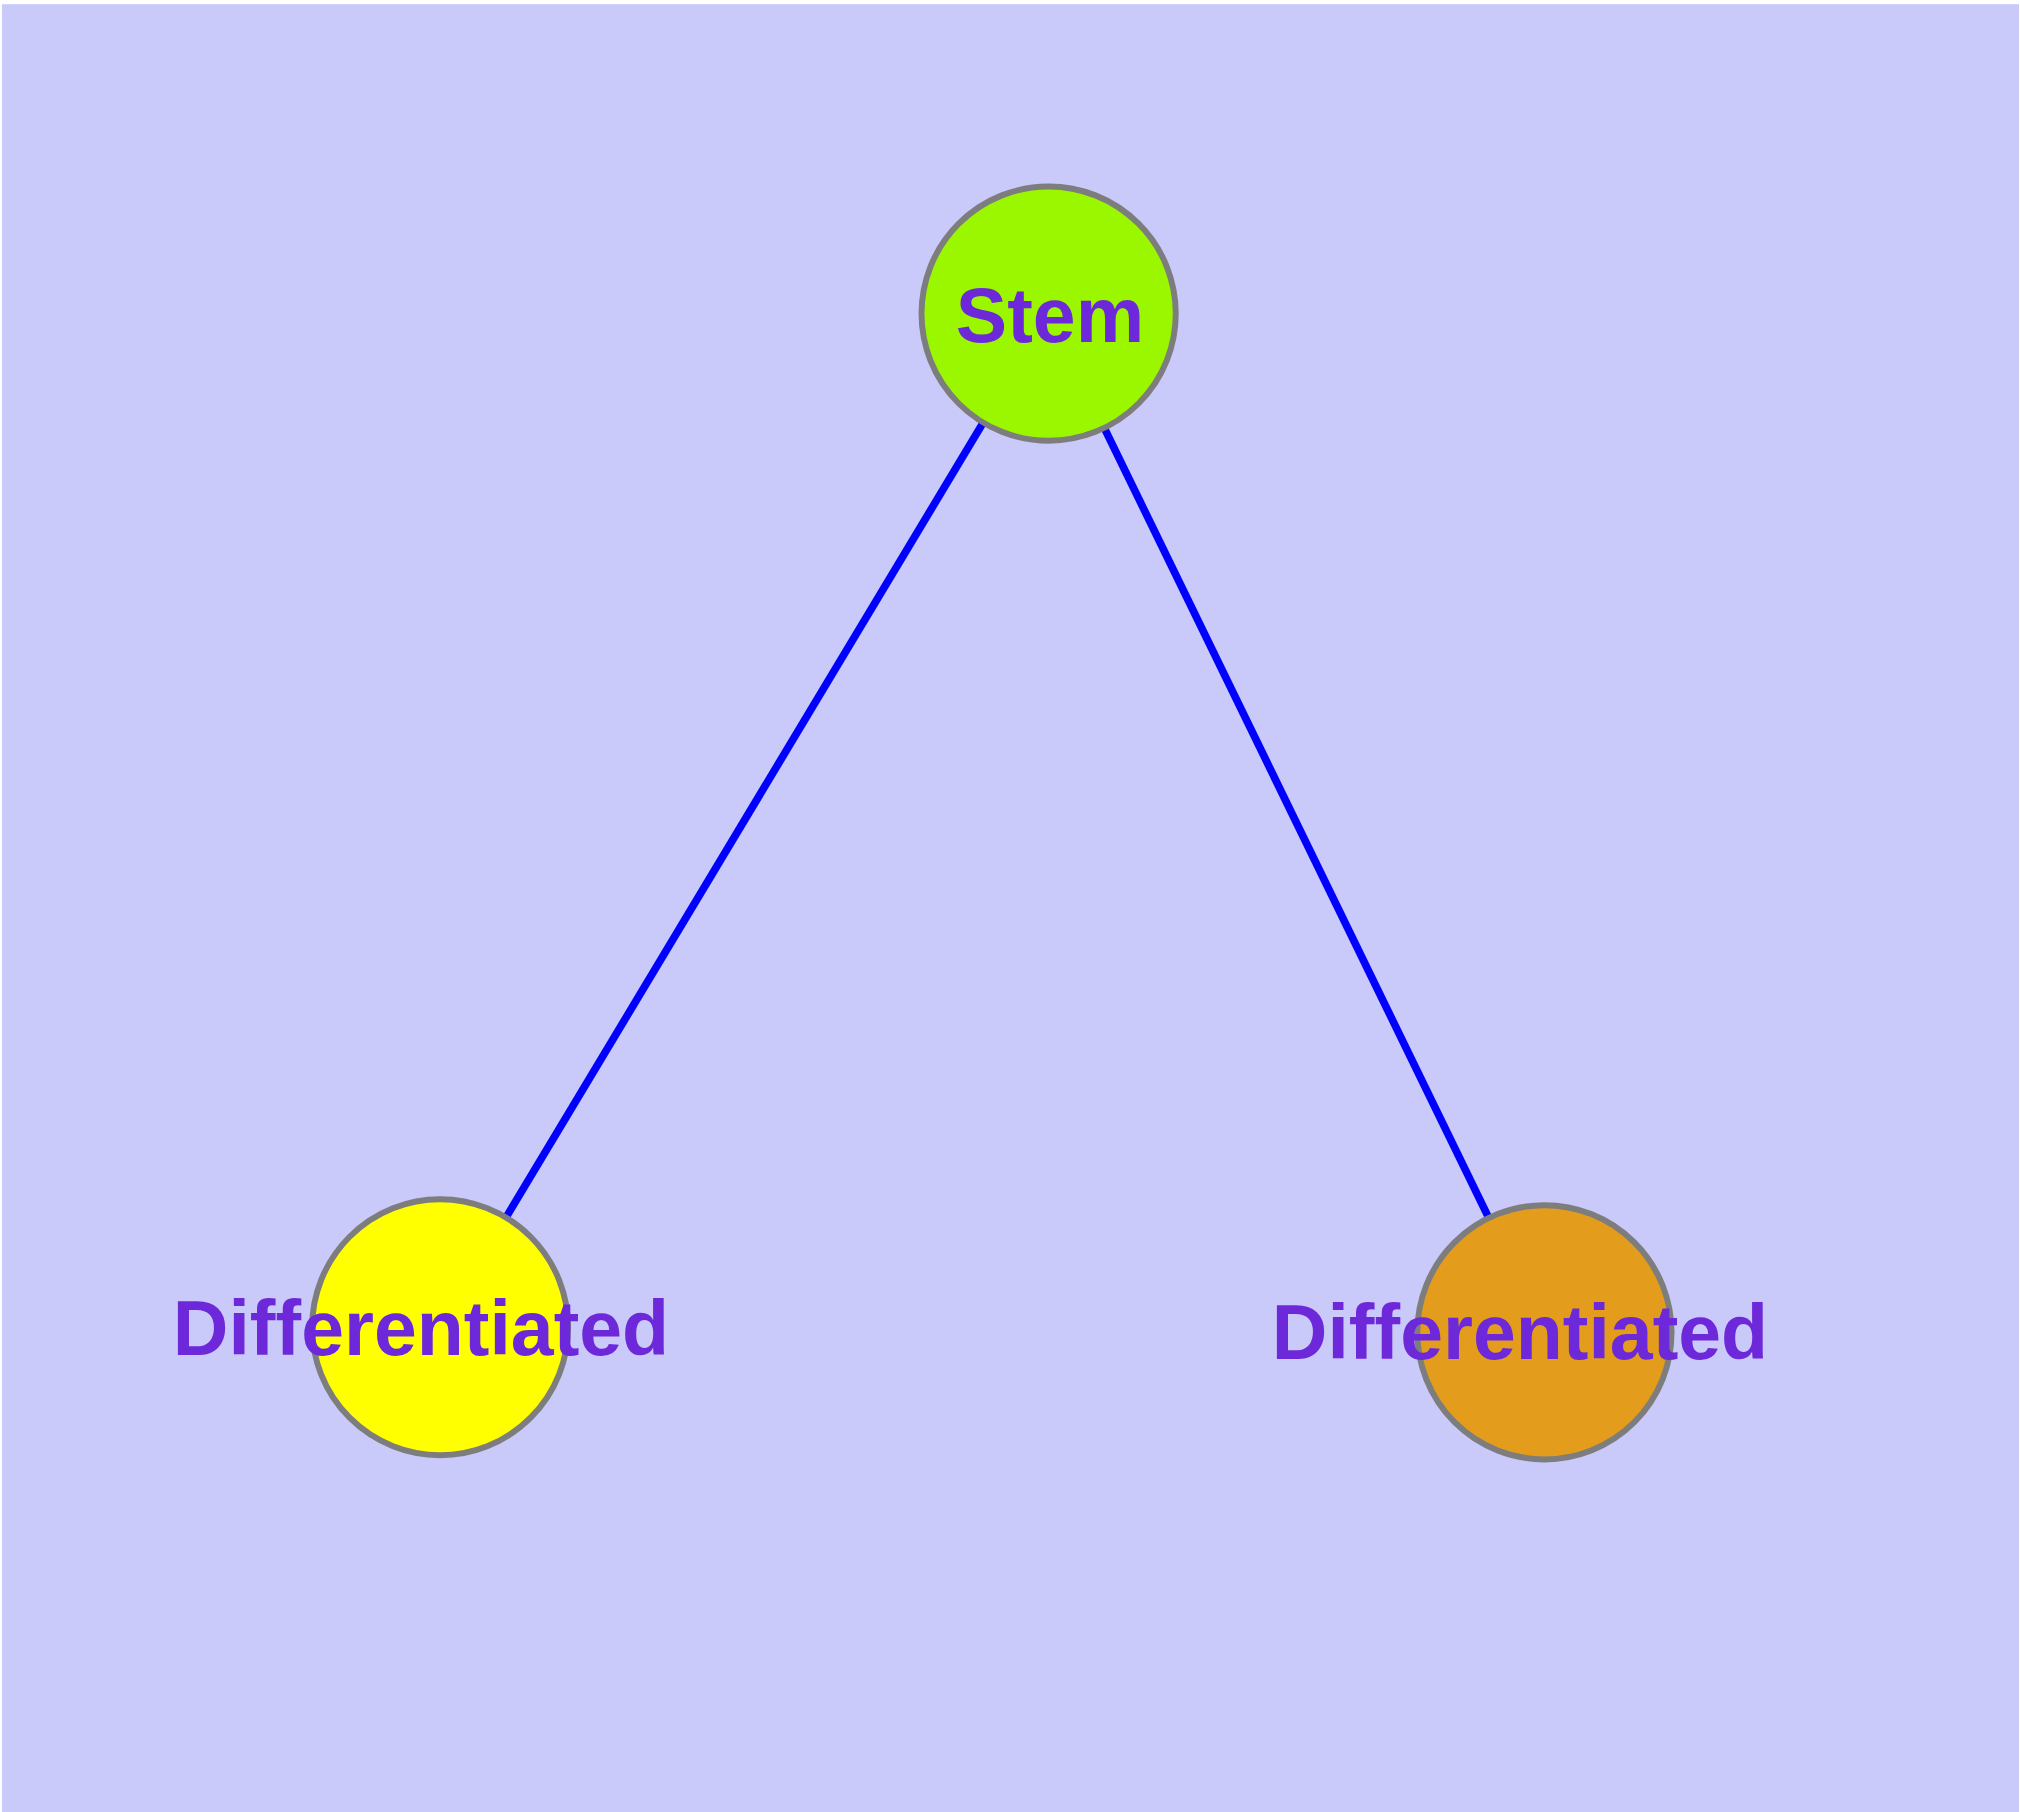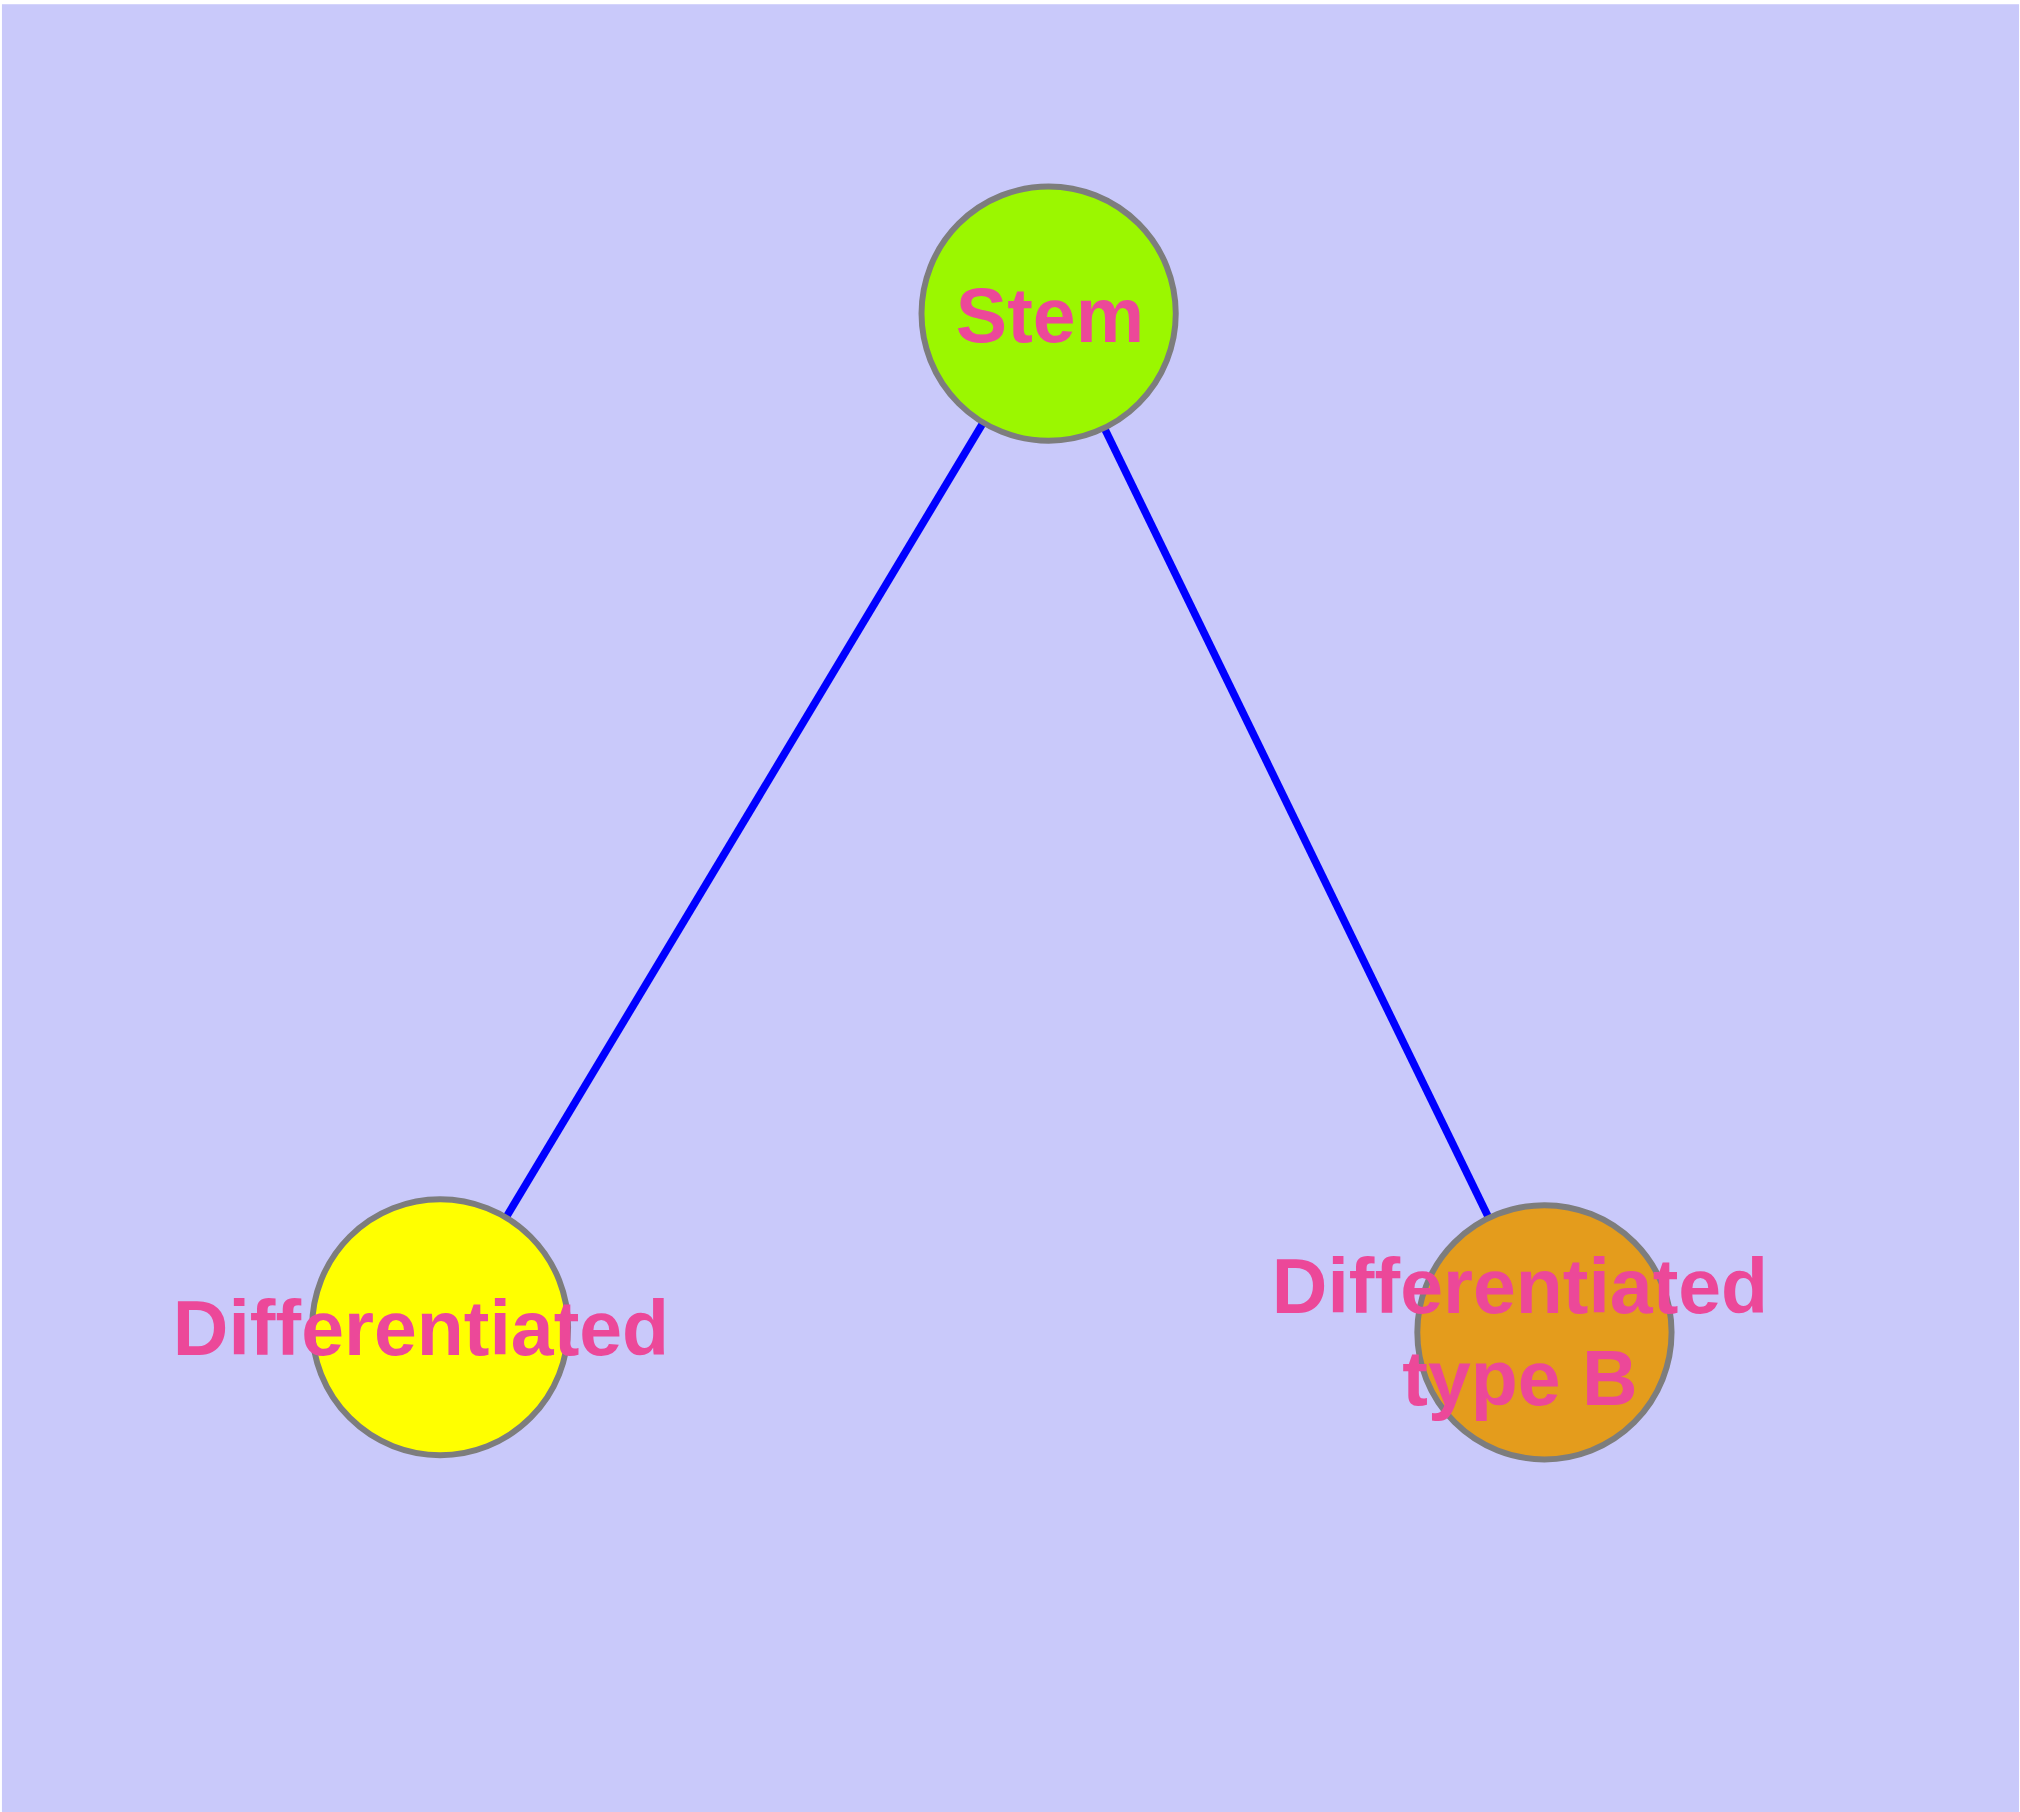--- a/index.html
+++ b/index.html
@@ -38,21 +38,21 @@
   }
   .node-label {
     position: absolute;
     transform: translate(-50%, -50%);
     display: flex;
     flex-direction: column;
     align-items: center;
     font-size: 77px;
     font-weight: bold;
     line-height: 92px;
-    color: #ec4899;
+    color: #6d28d9;
     white-space: nowrap;
     text-align: center;
   }
 </style>
 </head>
 <body>
 
 <div class="canvas">
 
   <svg width="2021" height="1812" viewBox="0 0 2384 2138">
@@ -72,18 +72,17 @@
     <div class="node-label" style="left:1050px; top:315px;">
       <span>Stem</span>
     </div>
 
     <div class="node-label" style="left:421px; top:1328px;">
       <span>Differentiated</span>
     </div>
 
     <div class="node-label" style="left:1520px; top:1332px;">
       <span>Differentiated</span>
-      <span>type B</span>
     </div>
 
   </div>
 </div>
 
 
 </body></html>

